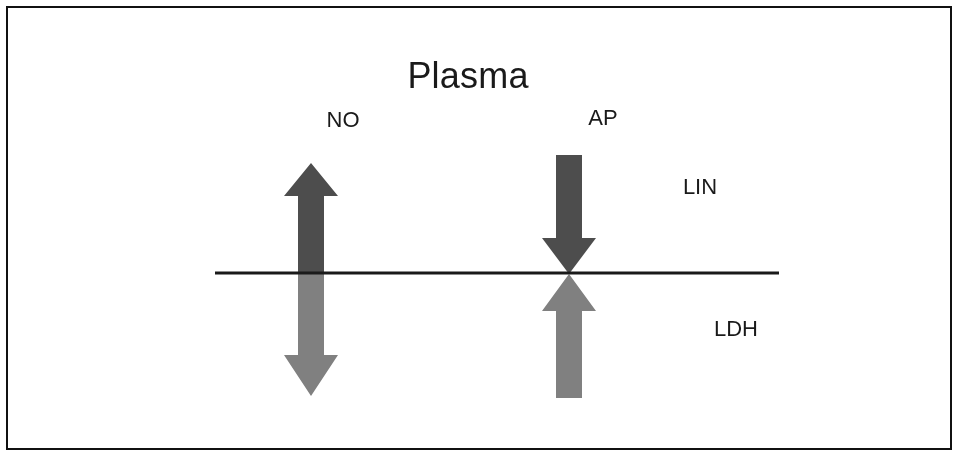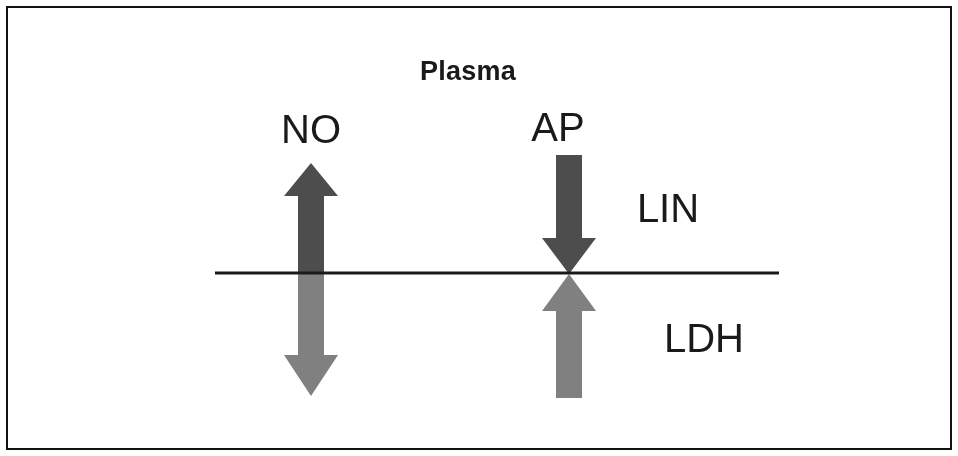--- a/index.html
+++ b/index.html
@@ -35,28 +35,29 @@
     width: 958px;
     height: 456px;
   }
   .label {
     position: absolute;
     white-space: nowrap;
     color: #1a1a1a;
     line-height: 1;
   }
   .label-title {
-    font-size: 27px;
-    font-weight: bold;
+    font-size: 36px;
+    font-weight: normal;
     letter-spacing: 0.2px;
     text-align: right;
   }
   .label-plain {
-    font-size: 40px;
+    font-size: 22px;
     font-weight: normal;
+    margin-left: 32px;
   }
   .center-x {
     transform: translateX(-50%);
   }
 </style>
 </head>
 <body>
 
 <div id="figure">
 
@@ -73,19 +74,19 @@
     <polygon fill="#808080" points="569,274 596,311 582,311 582,398 556,398 556,311 542,311"></polygon>
 
     <line x1="215" y1="273" x2="779" y2="273" stroke="#1a1a1a" stroke-width="3"></line>
 
   </svg>
 
   <div class="label label-title center-x" style="left:468px; top:58px;">Plasma</div>
 
   <div class="label label-plain center-x" style="left:311px; top:109px;">NO</div>
 
-  <div class="label label-plain center-x" style="left:558px; top:107px;">AP</div>
+  <div class="label label-plain center-x" style="left:571px; top:107px;">AP</div>
 
-  <div class="label label-plain center-x" style="left:668px; top:188px;">LIN</div>
+  <div class="label label-plain center-x" style="left:668px; top:176px;">LIN</div>
 
   <div class="label label-plain center-x" style="left:704px; top:318px;">LDH</div>
 
 </div>
 
 </body></html>

